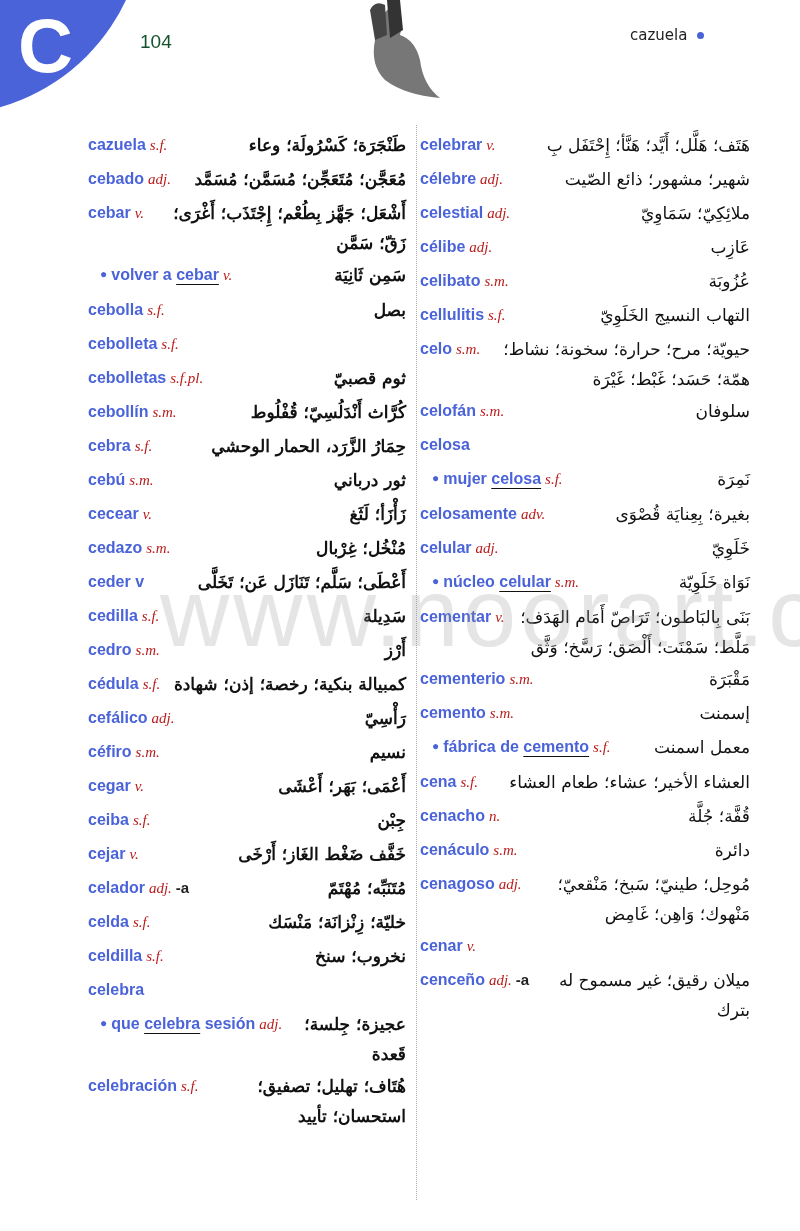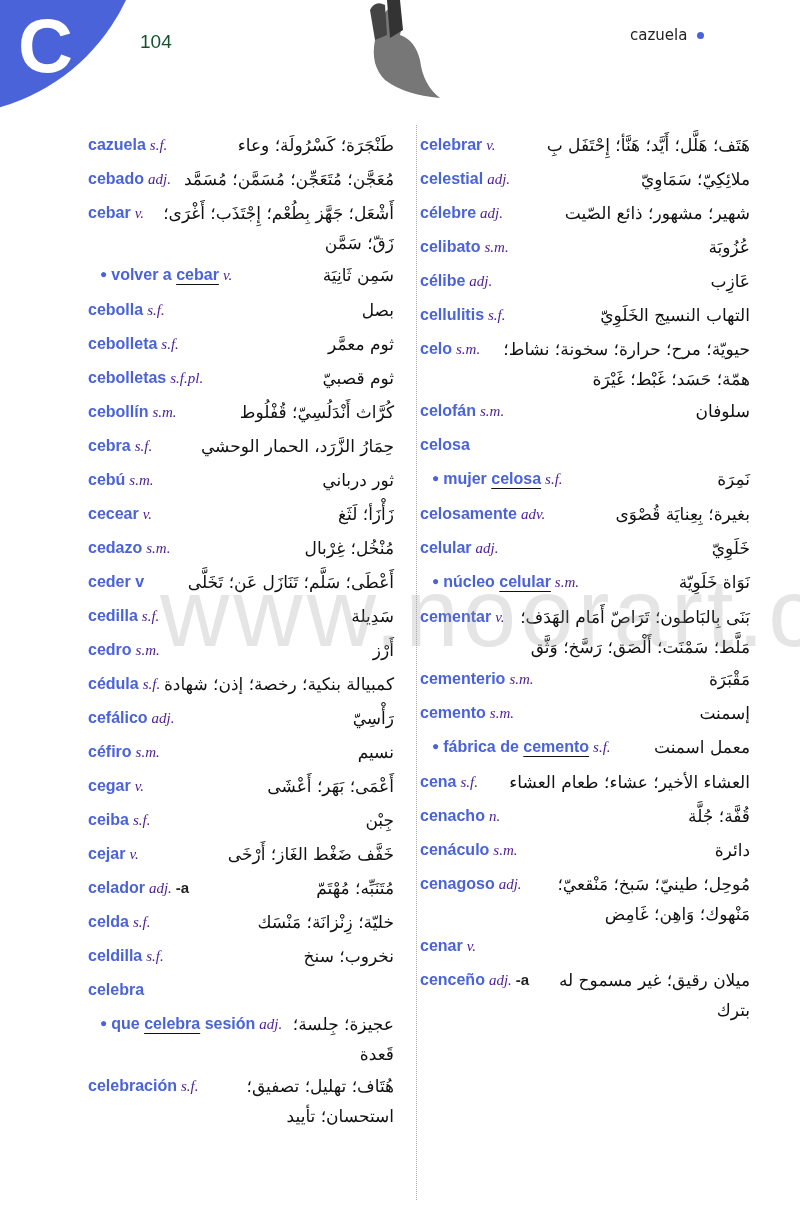--- a/index.html
+++ b/index.html
@@ -56,35 +56,35 @@
     color: #4a63d8;
     font-size: 16px;
     line-height: 34px;
     flex: 0 0 auto;
   }
   .entry .hw.sub { padding-left: 12px; }
   .entry .hw .bullet { font-size: 12px; margin-right: 4px; position: relative; top: -2px; }
   .entry .hw .ul { text-decoration: underline; text-decoration-color: #111; text-underline-offset: 4px; }
   .entry .pos {
     font-family: "Liberation Serif", serif; font-style: italic; font-weight: normal;
-    color: #4c1d95; font-size: 15px; margin-left: 4px;
+    color: #b91c1c; font-size: 15px; margin-left: 4px;
   }
   .entry .suffix {
     font-family: "Liberation Sans", sans-serif; font-weight: bold; color: #222; font-size: 15px; margin-left: 4px;
   }
   .entry .ar {
     flex: 1 1 auto;
     direction: rtl; text-align: right;
     font-family: "DejaVu Serif", serif;
     font-size: 17px;
     line-height: 30px;
     color: #111;
     padding-top: 2px;
   }
-  .col.left .entry .ar { margin-right: 12px; }
+  .col.left .entry .ar { margin-right: 0px; font-weight: bold; }
   .watermark {
     position: absolute; left: 160px; top: 558px;
     font-family: "Liberation Sans", sans-serif; font-size: 96px; color: rgba(150,150,150,0.25);
     letter-spacing: 4px; white-space: nowrap; pointer-events: none;
   }
 </style>
 </head>
 <body>
 
 <div class="letter-tab">
@@ -121,21 +121,20 @@
     <div class="entry">
       <div class="hw sub"><span class="bullet">●</span><span>volver a </span><span class="ul">cebar</span><span></span><span class="pos">v.</span></div>
       <div class="ar">سَمِن ثَانِيَة</div>
     </div>
     <div class="entry">
       <div class="hw"><span>cebolla</span><span class="pos">s.f.</span></div>
       <div class="ar">بصل</div>
     </div>
     <div class="entry">
       <div class="hw"><span>cebolleta</span><span class="pos">s.f.</span></div>
-      <div class="ar">ثوم معمَّر</div>
     </div>
     <div class="entry">
       <div class="hw"><span>cebolletas</span><span class="pos">s.f.pl.</span></div>
       <div class="ar">ثوم قصبيّ</div>
     </div>
     <div class="entry">
       <div class="hw"><span>cebollín</span><span class="pos">s.m.</span></div>
       <div class="ar">كُرَّاث أَنْدَلُسِيّ؛ قُفْلُوط</div>
     </div>
     <div class="entry">
@@ -214,36 +213,36 @@
       <div class="hw"><span>celebración</span><span class="pos">s.f.</span></div>
       <div class="ar">هُتَاف؛ تهليل؛ تصفيق؛ استحسان؛ تأييد</div>
     </div>
   </div>
 <div class="col right" id="right-col">
     <div class="entry">
       <div class="hw"><span>celebrar</span><span class="pos">v.</span></div>
       <div class="ar">هَتَف؛ هَلَّل؛ أَيَّد؛ هَنَّأ؛ إِحْتَفَل بِ</div>
     </div>
     <div class="entry">
+      <div class="hw"><span>célebre</span><span class="pos">adj.</span></div>
+      <div class="ar">شهير؛ مشهور؛ ذائع الصّيت</div>
+    </div>
+    <div class="entry">
       <div class="hw"><span>celestial</span><span class="pos">adj.</span></div>
       <div class="ar">ملائِكِيّ؛ سَمَاوِيّ</div>
     </div>
     <div class="entry">
-      <div class="hw"><span>célebre</span><span class="pos">adj.</span></div>
-      <div class="ar">شهير؛ مشهور؛ ذائع الصّيت</div>
+      <div class="hw"><span>célibe</span><span class="pos">adj.</span></div>
+      <div class="ar">عَازِب</div>
     </div>
     <div class="entry">
       <div class="hw"><span>celibato</span><span class="pos">s.m.</span></div>
       <div class="ar">عُزُوبَة</div>
     </div>
     <div class="entry">
-      <div class="hw"><span>célibe</span><span class="pos">adj.</span></div>
-      <div class="ar">عَازِب</div>
-    </div>
-    <div class="entry">
       <div class="hw"><span>cellulitis</span><span class="pos">s.f.</span></div>
       <div class="ar">التهاب النسيج الخَلَوِيّ</div>
     </div>
     <div class="entry">
       <div class="hw"><span>celo</span><span class="pos">s.m.</span></div>
       <div class="ar">حيويّة؛ مرح؛ حرارة؛ سخونة؛ نشاط؛ همّة؛ حَسَد؛ غَبْط؛ غَيْرَة</div>
     </div>
     <div class="entry">
       <div class="hw"><span>celofán</span><span class="pos">s.m.</span></div>
       <div class="ar">سلوفان</div>

